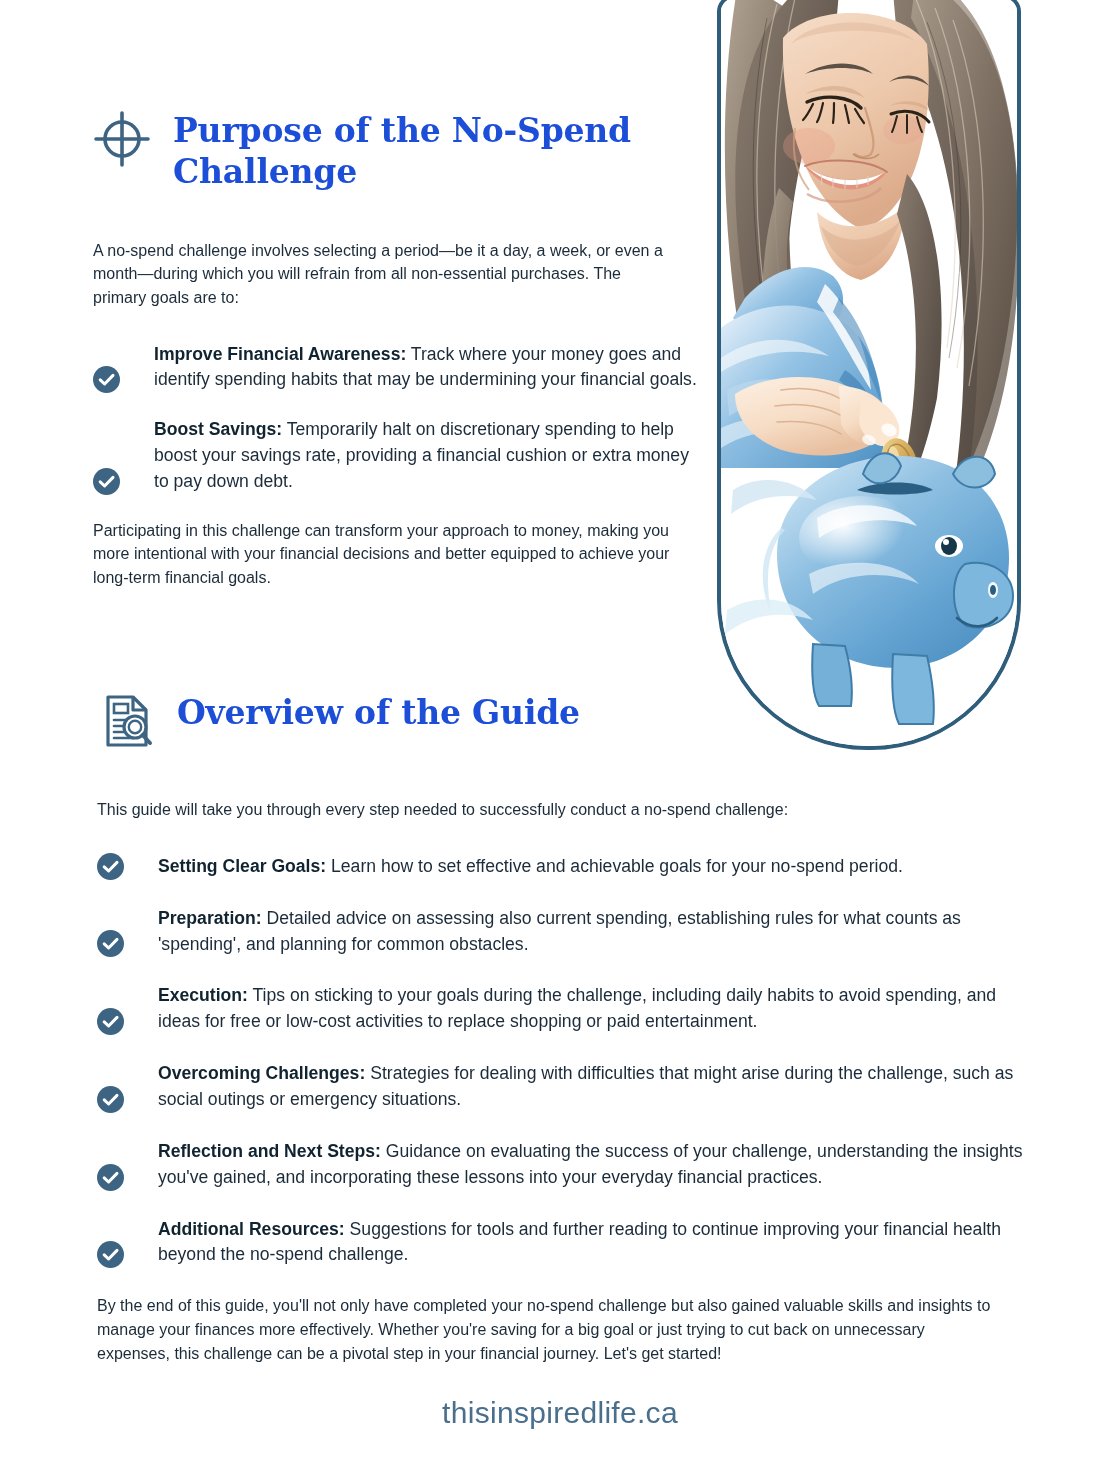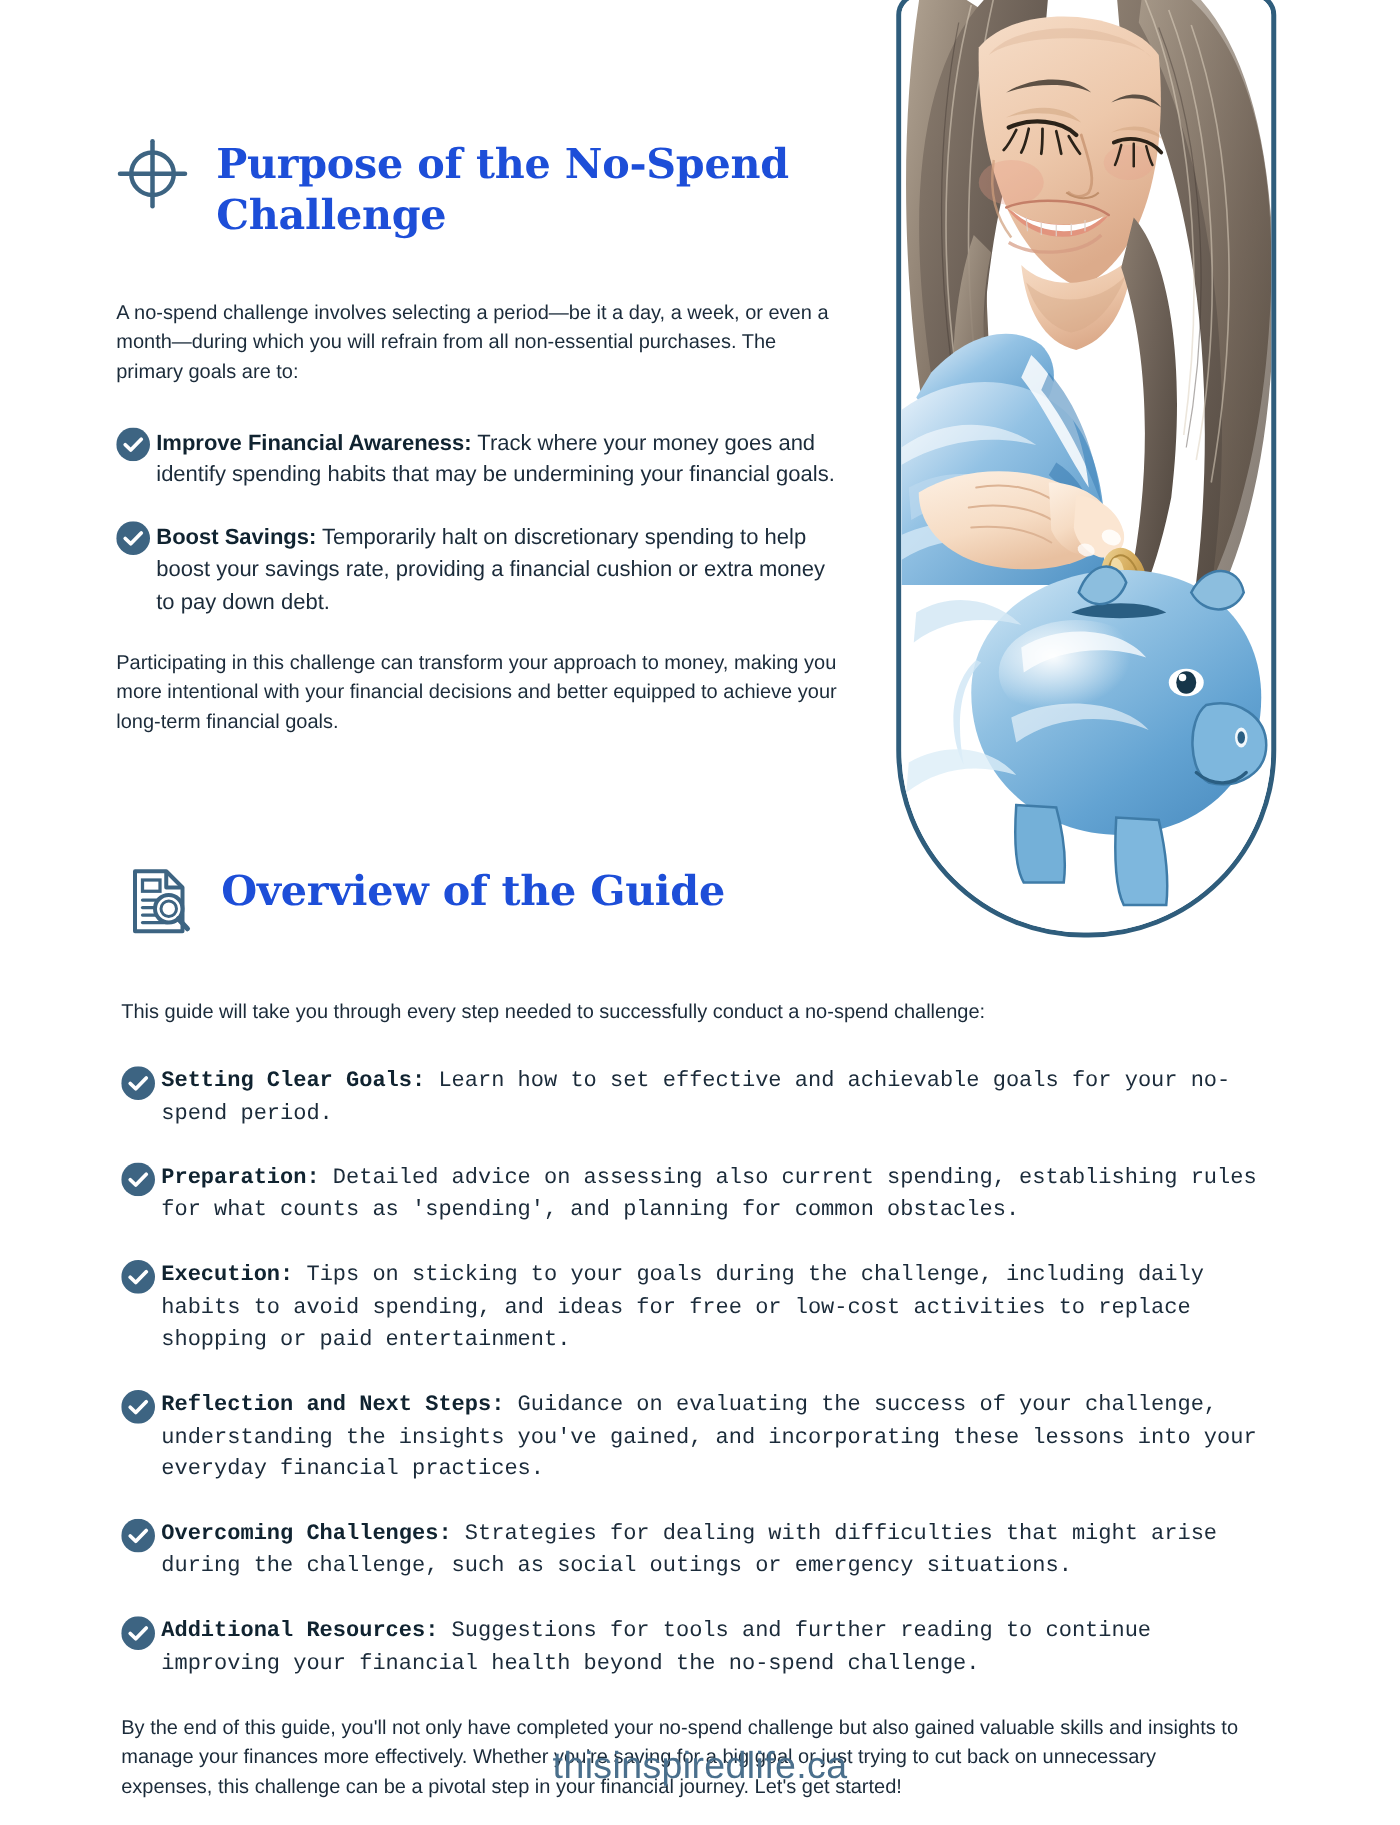--- a/index.html
+++ b/index.html
@@ -63,22 +63,22 @@
     font-size: 16px;
     line-height: 1.48;
     color: #1b2b3a;
     margin: 0;
   }
 
   
   .bullets { margin: 0; padding: 0; list-style: none; }
   .bullet {
     display: flex;
-    align-items: flex-start;
-    gap: 5px;
+    align-items: flex-end;
+    gap: 34px;
   }
   .bullet-icon {
     width: 27px;
     height: 27px;
     flex: 0 0 27px;
   }
   .bullet-text {
     font-size: 17.6px;
     line-height: 1.47;
     color: #1b2b3a;
@@ -90,21 +90,21 @@
   #section-purpose .section-title { max-width: 470px; }
   #section-purpose .lead { margin-top: 46px; width: 585px; }
   #section-purpose .bullets { margin-top: 32px; }
   #section-purpose .bullet { margin-bottom: 24px; }
   #section-purpose .bullet-text { width: 545px; }
   #section-purpose .outro { margin-top: 22px; width: 590px; }
 
   
   #section-overview { left: 97px; top: 690px; width: 930px; }
   #section-overview .lead { margin-top: 48px; }
-  #section-overview .bullets { margin-top: 31px; font-family: Liberation Mono, monospace; }
+  #section-overview .bullets { margin-top: 31px; }
   #section-overview .bullet { margin-bottom: 26px; }
   #section-overview .bullet-text { width: 880px; }
   #section-overview .outro { margin-top: 24px; width: 900px; }
 
   
   .footer {
     position: absolute;
     left: 0;
     right: 0;
     top: 1396px;
@@ -364,28 +364,28 @@
         <circle cx="13.5" cy="13.5" r="13.5" fill="#3d6482"></circle>
         <path d="M7.2 13.8 L11.6 18 L20 9.4" fill="none" stroke="#ffffff" stroke-width="3" stroke-linecap="round" stroke-linejoin="round"></path>
       </svg>
       <span class="bullet-text"><b>Execution:</b><span> Tips on sticking to your goals during the challenge, including daily habits to avoid spending, and ideas for free or low-cost activities to replace shopping or paid entertainment.</span></span>
     </li>
     <li class="bullet">
       <svg class="bullet-icon" viewBox="0 0 27 27">
         <circle cx="13.5" cy="13.5" r="13.5" fill="#3d6482"></circle>
         <path d="M7.2 13.8 L11.6 18 L20 9.4" fill="none" stroke="#ffffff" stroke-width="3" stroke-linecap="round" stroke-linejoin="round"></path>
       </svg>
+      <span class="bullet-text"><b>Overcoming Challenges:</b><span> Strategies for dealing with difficulties that might arise during the challenge, such as social outings or emergency situations.</span></span>
+    </li>
+    <li class="bullet">
+      <svg class="bullet-icon" viewBox="0 0 27 27">
+        <circle cx="13.5" cy="13.5" r="13.5" fill="#3d6482"></circle>
+        <path d="M7.2 13.8 L11.6 18 L20 9.4" fill="none" stroke="#ffffff" stroke-width="3" stroke-linecap="round" stroke-linejoin="round"></path>
+      </svg>
       <span class="bullet-text"><b>Reflection and Next Steps:</b><span> Guidance on evaluating the success of your challenge, understanding the insights you've gained, and incorporating these lessons into your everyday financial practices.</span></span>
-    </li>
-    <li class="bullet">
-      <svg class="bullet-icon" viewBox="0 0 27 27">
-        <circle cx="13.5" cy="13.5" r="13.5" fill="#3d6482"></circle>
-        <path d="M7.2 13.8 L11.6 18 L20 9.4" fill="none" stroke="#ffffff" stroke-width="3" stroke-linecap="round" stroke-linejoin="round"></path>
-      </svg>
-      <span class="bullet-text"><b>Overcoming Challenges:</b><span> Strategies for dealing with difficulties that might arise during the challenge, such as social outings or emergency situations.</span></span>
     </li>
     <li class="bullet">
       <svg class="bullet-icon" viewBox="0 0 27 27">
         <circle cx="13.5" cy="13.5" r="13.5" fill="#3d6482"></circle>
         <path d="M7.2 13.8 L11.6 18 L20 9.4" fill="none" stroke="#ffffff" stroke-width="3" stroke-linecap="round" stroke-linejoin="round"></path>
       </svg>
       <span class="bullet-text"><b>Additional Resources:</b><span> Suggestions for tools and further reading to continue improving your financial health beyond the no-spend challenge.</span></span>
     </li>
   </ul>
 

